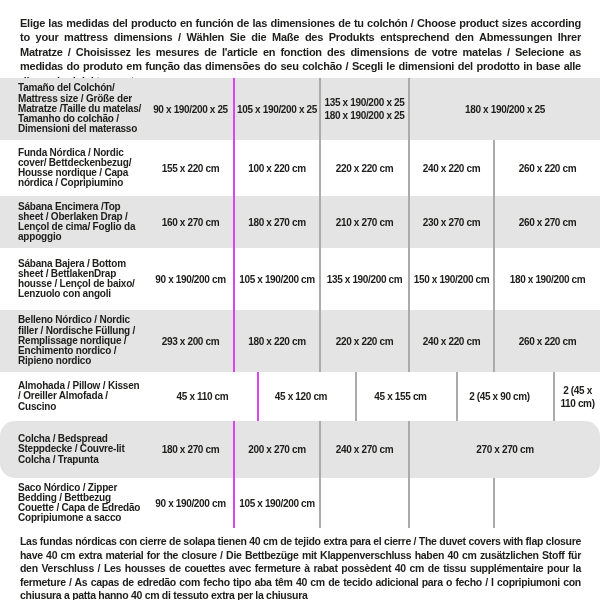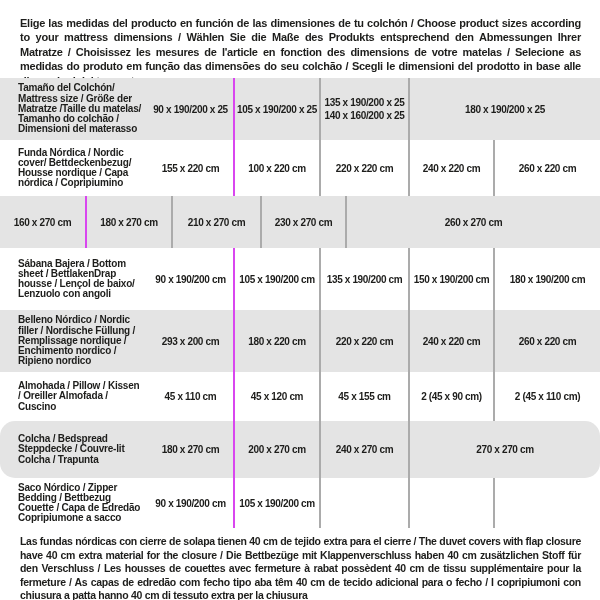--- a/index.html
+++ b/index.html
@@ -22,54 +22,55 @@
   .val-cell{
     justify-content:center;text-align:center;
     font-size:10px;line-height:13px;letter-spacing:-0.35px;white-space:pre-line;
   }
   .c1{width:85px;}
   .c2{width:86px;border-left:2px solid #d946ef;}
   .c3{width:89px;border-left:2px solid #ababab;}
   .c4{width:85px;border-left:2px solid #ababab;}
   .c5{flex:1;border-left:2px solid #ababab;}
   .h62{height:62px;} .h56{height:56px;} .h52{height:52px;}
-  .h49{height:49px;} .h57{height:57px;border-radius:15px;} .h50{height:50px;}
+  .h49{height:49px;gap:12px;} .h57{height:57px;border-radius:15px;} .h50{height:50px;}
   .footnote{
     position:absolute;left:20px;right:19px;top:535px;
     font-size:10.5px;line-height:13.6px;text-align:justify;letter-spacing:-0.3px;
   }
 </style>
 </head>
 <body>
 
 <div class="page">
 
   <div class="intro">Elige las medidas del producto en función de las dimensiones de tu colchón / Choose product sizes according to your mattress dimensions / Wählen Sie die Maße des Produkts entsprechend den Abmessungen Ihrer Matratze / Choisissez les mesures de l'article en fonction des dimensions de votre matelas / Selecione as medidas do produto em função das dimensões do seu colchão / Scegli le dimensioni del prodotto in base alle dimensioni del tuo materasso</div>
 
   <div class="size-table">
 
     <div class="trow shaded h62">
       <div class="cell label-cell">Tamaño del Colchón/ Mattress size / Größe der Matratze /Taille du matelas/ Tamanho do colchão / Dimensioni del materasso</div>
       <div class="cell val-cell c1">90 x 190/200 x 25</div>
       <div class="cell val-cell c2">105 x 190/200 x 25</div>
       <div class="cell val-cell c3">135 x 190/200 x 25
-140 x 160/200 x 25</div>
+180 x 190/200 x 25</div>
       <div class="cell val-cell c5">180 x 190/200 x 25</div>
     </div>
 
     <div class="trow h56">
       <div class="cell label-cell">Funda Nórdica /  Nordic cover/ Bettdeckenbezug/ Housse nordique  / Capa nórdica / Copripiumino</div>
       <div class="cell val-cell c1">155 x 220 cm</div>
       <div class="cell val-cell c2">100 x 220 cm</div>
       <div class="cell val-cell c3">220 x 220 cm</div>
       <div class="cell val-cell c4">240 x 220 cm</div>
       <div class="cell val-cell c5">260 x 220 cm</div>
     </div>
 
     <div class="trow shaded h52">
+      <div class="cell label-cell">Sábana Encimera /Top sheet / Oberlaken Drap / Lençol de cima/ Foglio da appoggio</div>
       <div class="cell val-cell c1">160 x 270 cm</div>
       <div class="cell val-cell c2">180 x 270 cm</div>
       <div class="cell val-cell c3">210 x 270 cm</div>
       <div class="cell val-cell c4">230 x 270 cm</div>
       <div class="cell val-cell c5">260 x 270 cm</div>
     </div>
 
     <div class="trow h62">
       <div class="cell label-cell">Sábana Bajera / Bottom sheet / BettlakenDrap housse / Lençol de baixo/ Lenzuolo con angoli</div>
       <div class="cell val-cell c1">90 x 190/200 cm</div>

